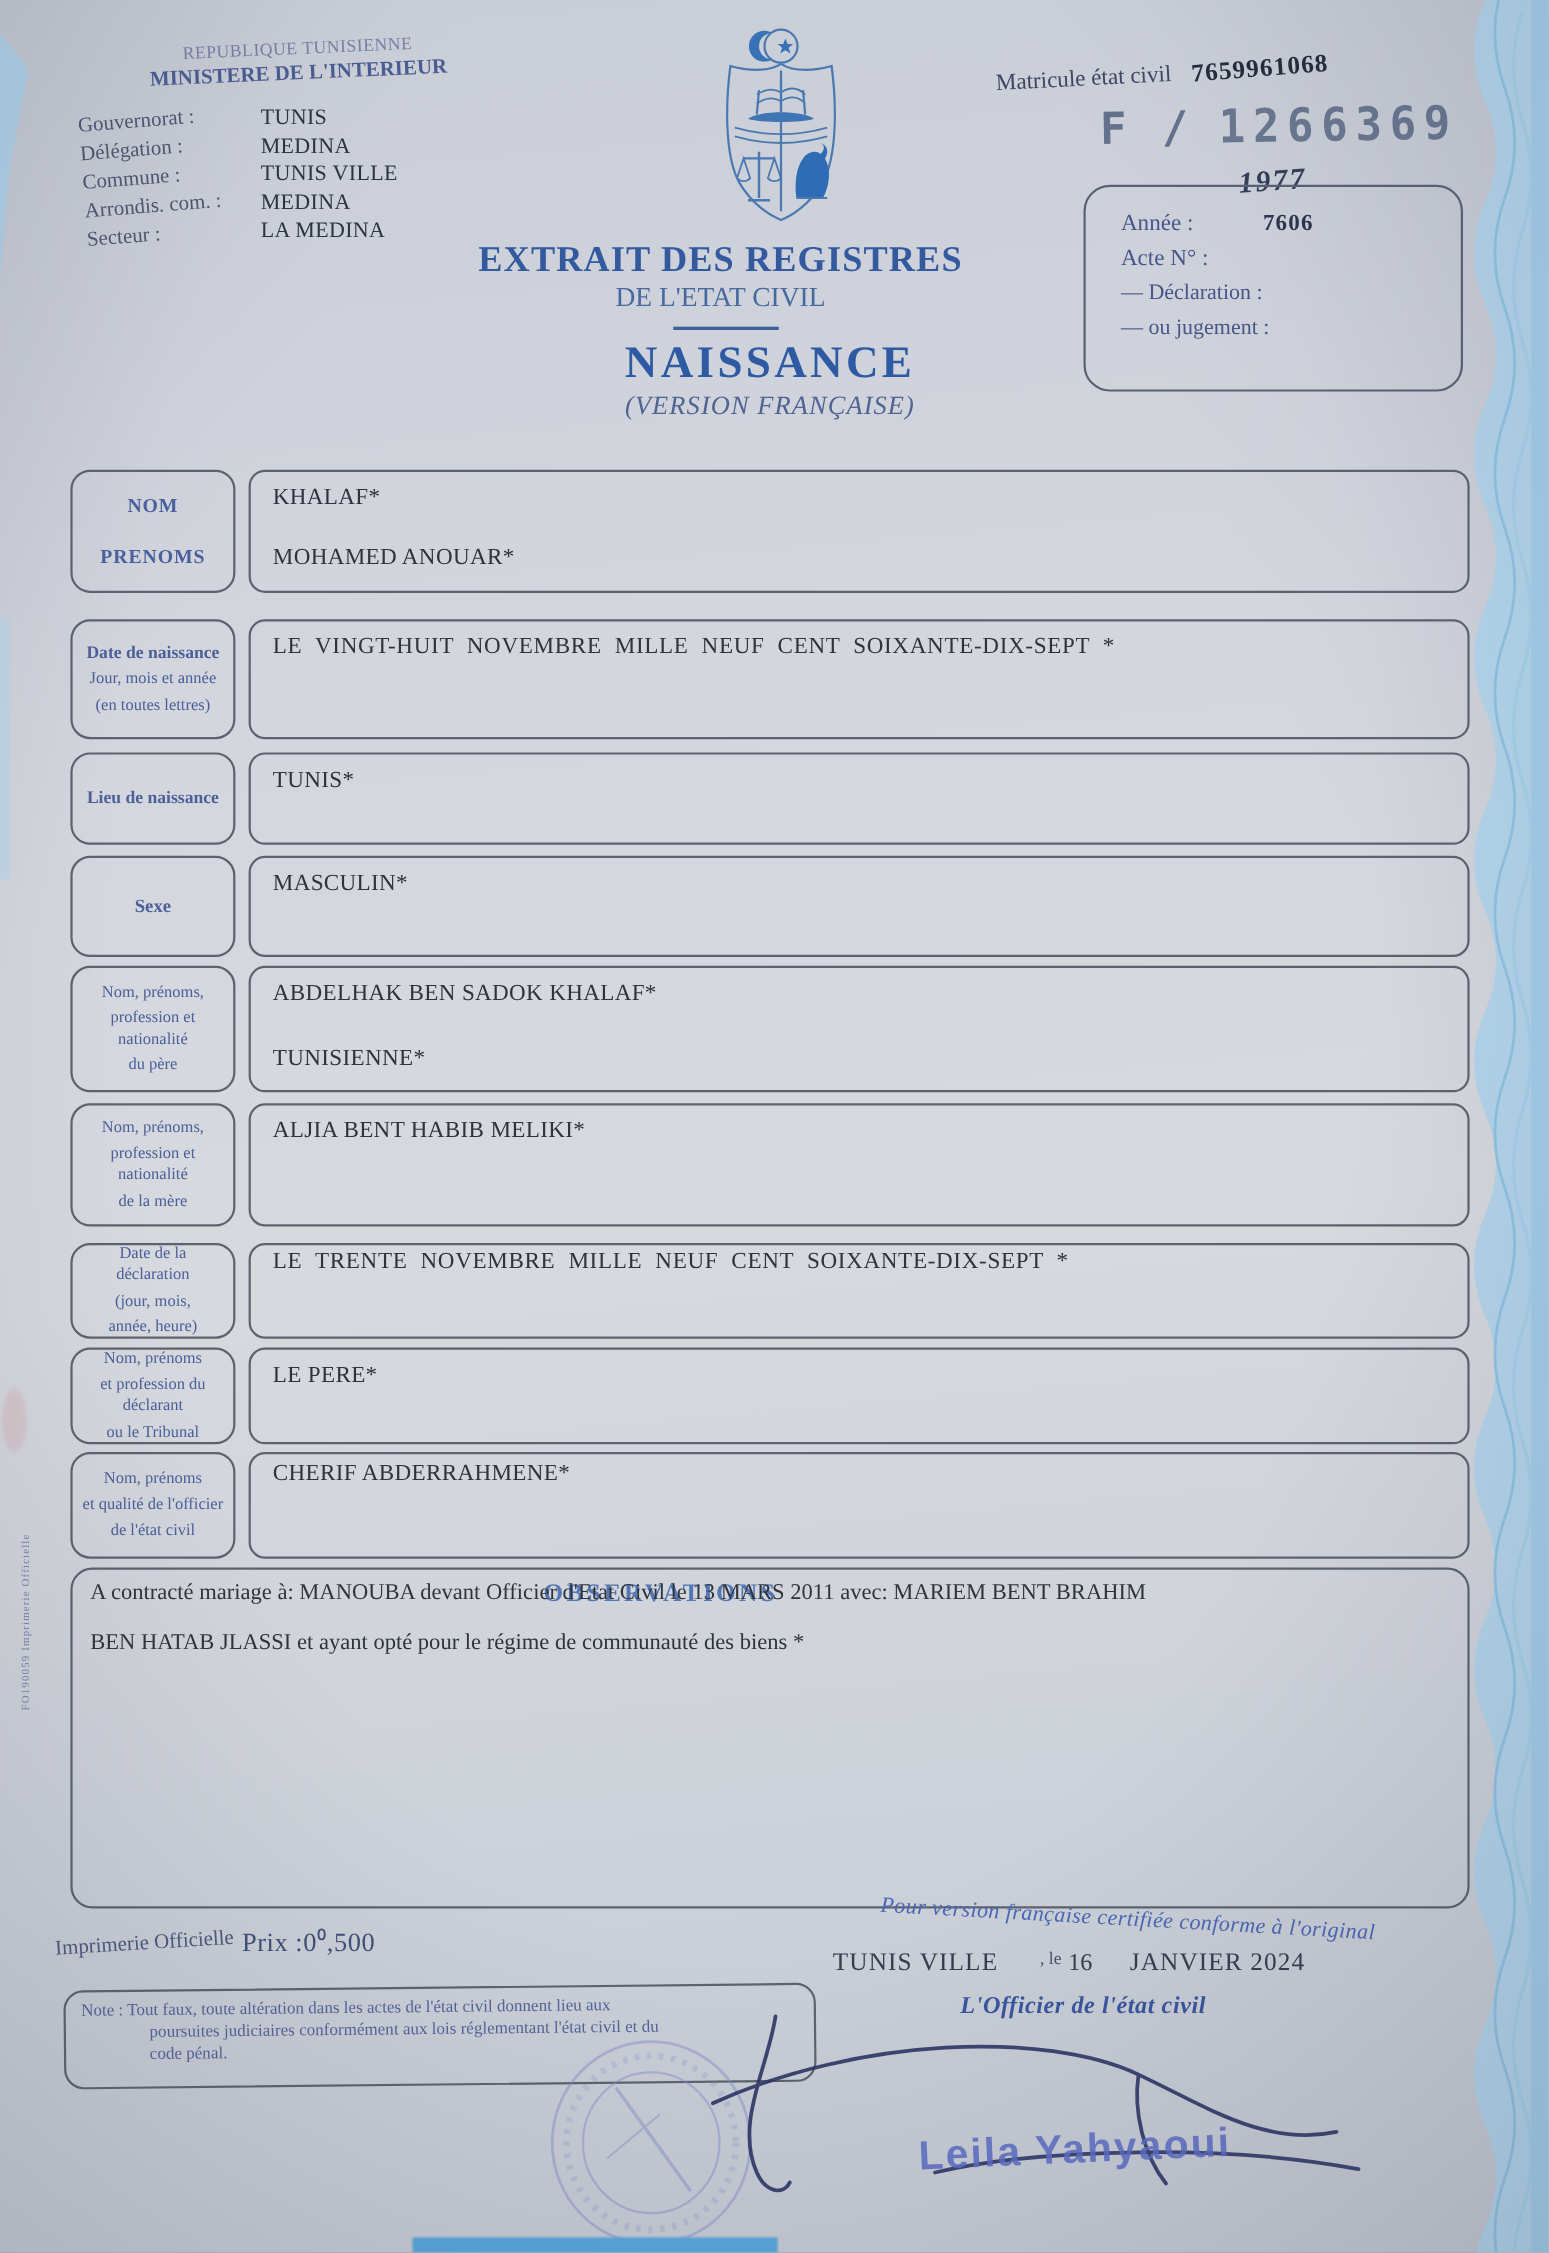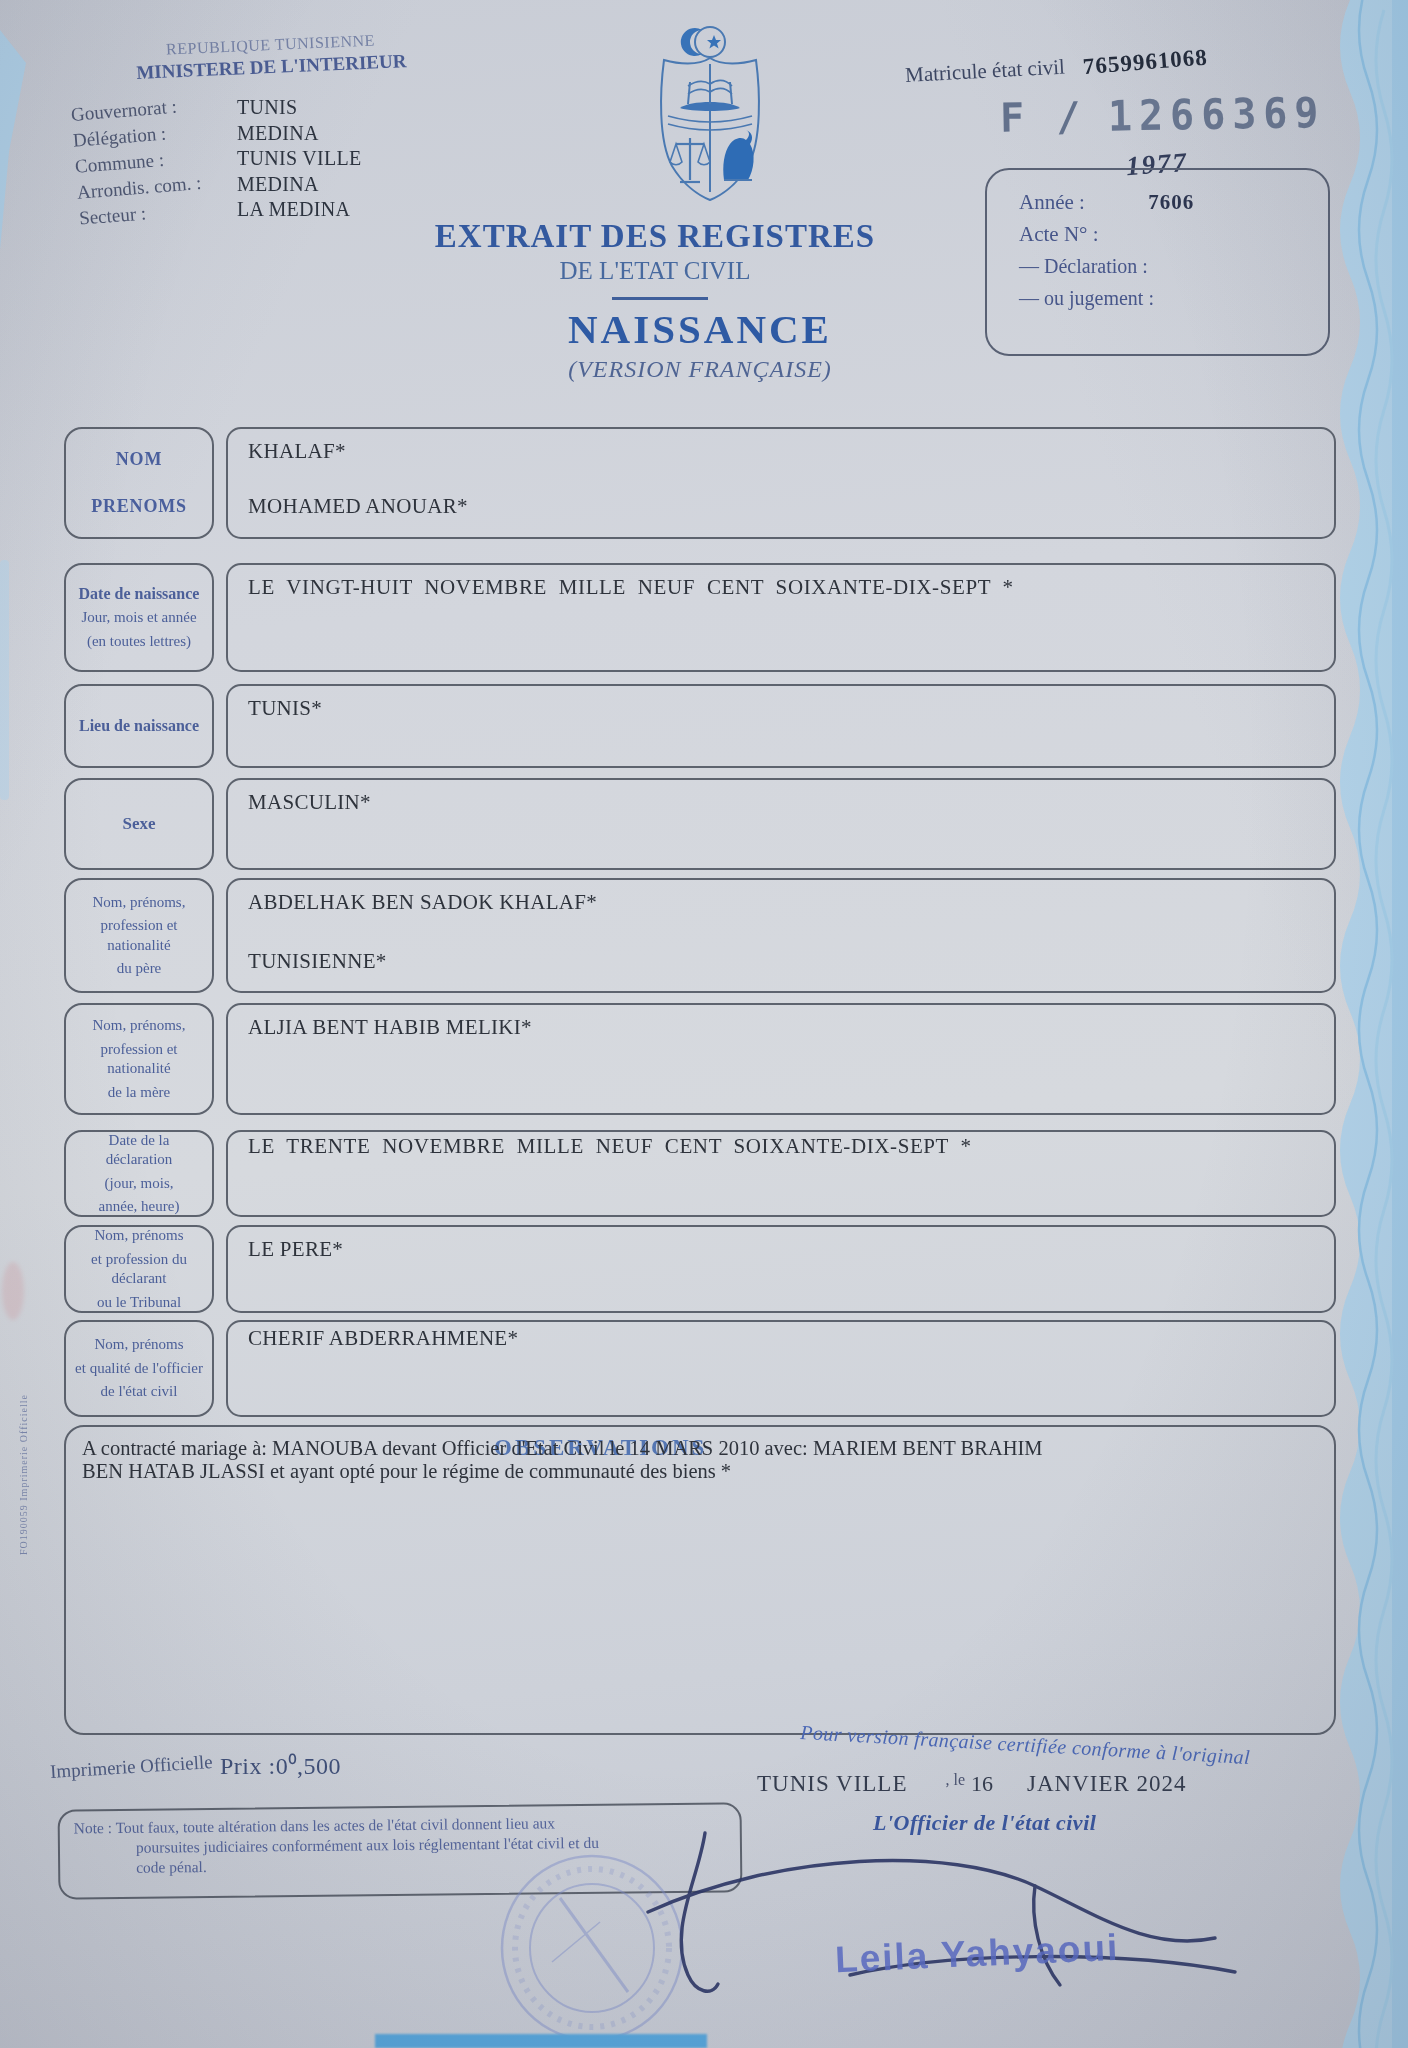--- a/index.html
+++ b/index.html
@@ -80,21 +80,21 @@
   .field-row:nth-of-type(9) .value-box{padding-top:4px;}
   .field-row:nth-of-type(2) .value-line,
   .field-row:nth-of-type(7) .value-line{word-spacing:6px;letter-spacing:.6px;}
 
   
   #obs-box{position:relative;height:310px;border:2.4px solid #5d636e;border-radius:20px;box-sizing:border-box;
     padding:10px 16px;color:#2e333c;font-size:20.5px;}
   #obs-heading{position:absolute;left:428px;top:8px;font-size:23px;font-weight:700;letter-spacing:3px;
     color:#3f66ad;opacity:.85;z-index:0;}
   .obs-line{position:relative;z-index:1;}
-  .obs-line.l2{}
+  .obs-line.l2{margin-top:22px;}
 
   
   .margin-code{left:18px;top:1555px;width:200px;transform:rotate(-90deg);transform-origin:left top;
     font-size:10px;color:#7c88ad;letter-spacing:1px;white-space:nowrap;}
 
   
   .imprimerie{left:50px;top:1756px;font-size:19px;color:#4c5a80;transform:rotate(-3.5deg);}
   .prix{left:220px;top:1748px;font-size:24px;color:#3f4f78;letter-spacing:.5px;}
   .note-box{left:58px;top:1806px;width:684px;height:90px;border:2.2px solid #5d636e;border-radius:18px;
     box-sizing:border-box;padding:7px 10px 0 14px;color:#54649a;font-size:15.5px;line-height:20px;transform:rotate(-.6deg);}
@@ -300,21 +300,21 @@
           <div class="label-line">Nom, prénoms</div>
           <div class="label-line">et qualité de l'officier</div>
           <div class="label-line">de l'état civil</div>
         </div>
       <div class="value-box">
           <div class="value-line">CHERIF ABDERRAHMENE*</div>
         </div>
     </div>
   <div id="obs-box">
       <div id="obs-heading">OBSERVATIONS</div>
-      <div class="obs-line l1">A contracté mariage à: MANOUBA devant Officier d'Etat Civil le 14 MARS 2010 avec: MARIEM BENT BRAHIM</div>
+      <div class="obs-line l1">A contracté mariage à: MANOUBA devant Officier d'Etat Civil le 13 MARS 2011 avec: MARIEM BENT BRAHIM</div>
       <div class="obs-line l2">BEN HATAB JLASSI et ayant opté pour le régime de communauté des biens *</div>
     </div>
   </div>
 
   <div class="abs margin-code">FO190059  Imprimerie Officielle</div>
 
   <div class="abs imprimerie">Imprimerie Officielle</div>
   <div class="abs prix">Prix :0⁰,500</div>
   <div class="abs certif">Pour version française certifiée conforme à l'original</div>
   <div class="abs place-date">

